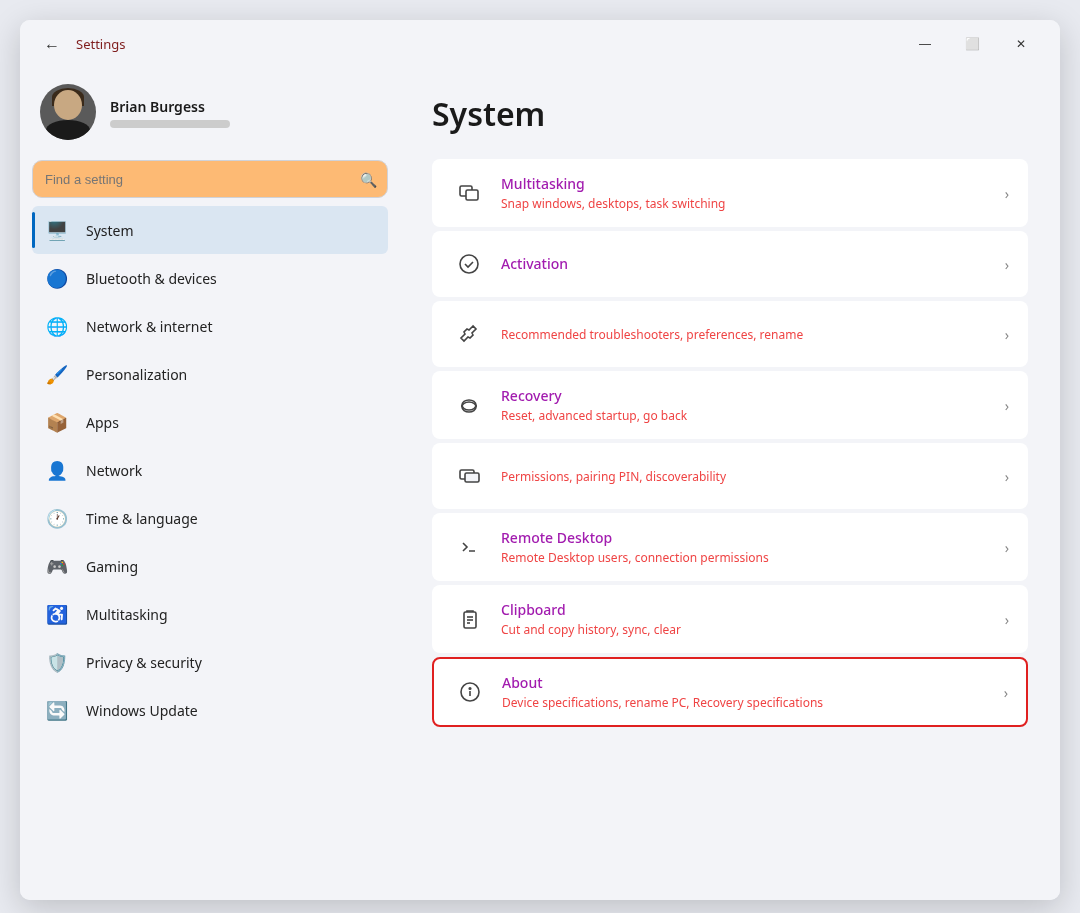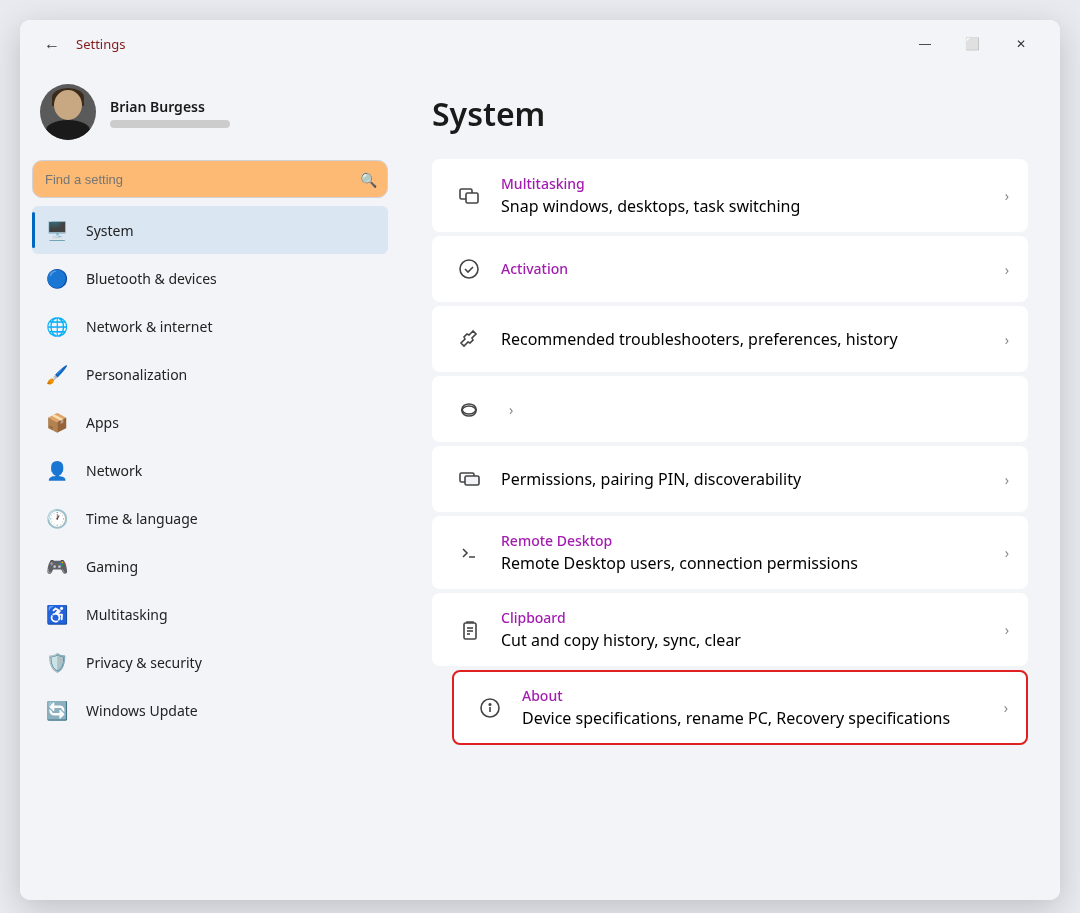--- a/index.html
+++ b/index.html
@@ -176,40 +176,39 @@
       display: flex;
       align-items: center;
       padding: 14px 18px;
       cursor: pointer;
       border: 1.5px solid transparent;
       transition: background 0.12s;
     }
     .settings-item.highlighted {
       border: 2px solid #e02020;
       background: #fff;
-      margin-left: 20px;
     }
     .settings-item-icon {
       width: 36px; height: 36px;
       display: flex; align-items: center; justify-content: center;
       font-size: 22px;
       color: #444;
       flex-shrink: 0;
       margin-right: 14px;
     }
     .settings-item-text { flex: 1; }
     .settings-item-title {
       font-size: 14px;
       font-weight: 500;
       color: #a21caf;
       margin-bottom: 2px;
     }
     .settings-item-sub {
-      font-size: 16px;
-      color: #000000;
+      font-size: 12px;
+      color: #ef4444;
     }
     .settings-item-chevron {
       color: #888;
       font-size: 14px;
       margin-left: 8px;
     }
 
     
     .face-circle {
       width: 56px; height: 56px;
@@ -359,32 +358,36 @@
           <span class="settings-item-chevron">›</span>
         </div>
 
         <div class="settings-item">
           <div class="settings-item-icon">
             <svg width="22" height="22" viewBox="0 0 22 22" fill="none" stroke="#444" stroke-width="1.6">
               <path d="M15 3l-4 4-2-1-3 3 1 2-4 4 3 3 4-4 2 1 3-3-1-2 4-4z"></path>
             </svg>
           </div>
           <div class="settings-item-text">
-            <div class="settings-item-sub">Recommended troubleshooters, preferences, history</div>
+            <div class="settings-item-sub">Recommended troubleshooters, preferences, rename</div>
           </div>
           <span class="settings-item-chevron">›</span>
         </div>
 
         <div class="settings-item">
           <div class="settings-item-icon">
             <svg width="22" height="22" viewBox="0 0 22 22" fill="none" stroke="#444" stroke-width="1.6">
               <ellipse cx="11" cy="13" rx="7" ry="5"></ellipse>
               <ellipse cx="11" cy="11" rx="7" ry="5"></ellipse>
               <path d="M4 11v2M18 11v2"></path>
             </svg>
+          </div>
+          <div class="settings-item-text">
+            <div class="settings-item-title">Recovery</div>
+            <div class="settings-item-sub">Reset, advanced startup, go back</div>
           </div>
           <span class="settings-item-chevron">›</span>
         </div>
 
         <div class="settings-item">
           <div class="settings-item-icon">
             <svg width="22" height="22" viewBox="0 0 22 22" fill="none" stroke="#444" stroke-width="1.6">
               <rect x="2" y="5" width="14" height="9" rx="1.5"></rect>
               <rect x="7" y="8" width="14" height="9" rx="1.5" fill="#f3f4f8"></rect>
             </svg>

